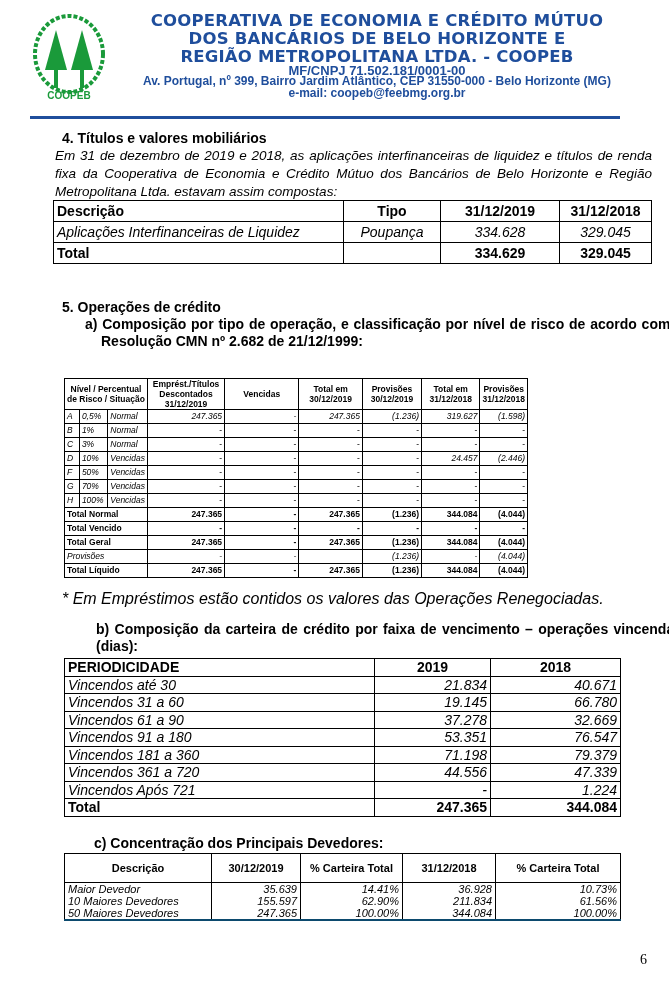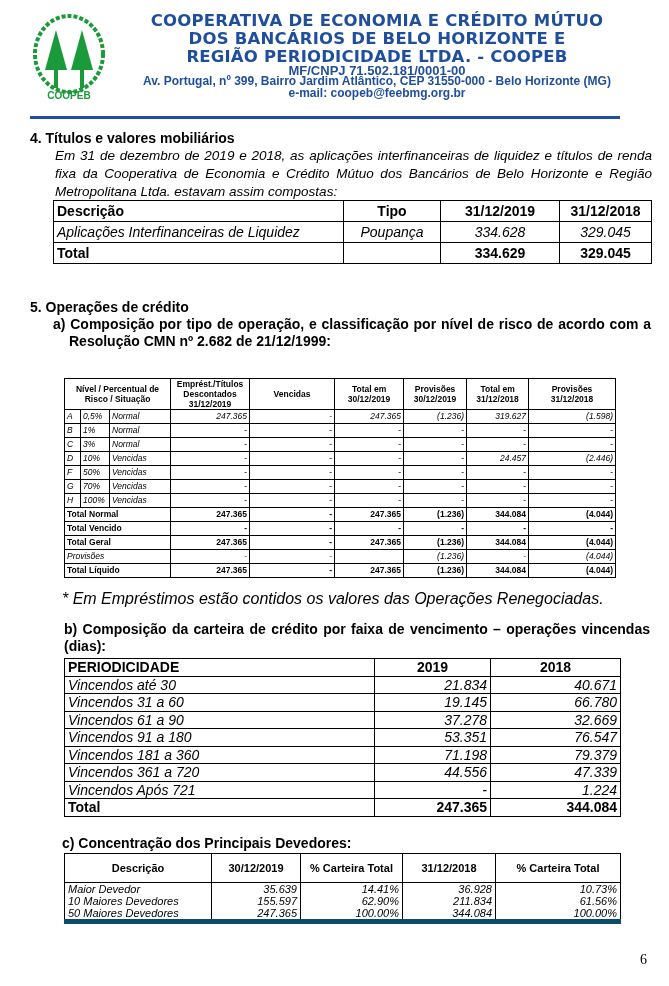--- a/index.html
+++ b/index.html
@@ -5,58 +5,58 @@
     html, body { margin: 0; padding: 0; background: #ffffff; }
     body { width: 669px; height: 986px; position: relative; overflow: hidden; font-family: "Liberation Sans", sans-serif; color: #000; }
     .abs { position: absolute; }
     
     .logo { left: 30px; top: 12px; width: 78px; height: 90px; }
     .title-block { left: 112px; top: 12px; width: 530px; text-align: center; }
     .title-line { font-family: "DejaVu Sans", sans-serif; font-weight: bold; color: #1f4e9c; font-size: 16.5px; line-height: 18px; letter-spacing: 0.2px; white-space: nowrap; text-align: center; }
     .cnpj { font-size: 13px; font-weight: bold; color: #1f4e9c; line-height: 9px; }
     .addr { font-size: 12px; font-weight: bold; color: #1f4e9c; line-height: 12px; }
     .rule { left: 30px; top: 116px; width: 590px; height: 3px; background: #1f4e9c; }
-    .h4 { font-weight: bold; font-size: 14px; }
+    .h4 { font-weight: bold; font-size: 14px; margin-left: 32px; }
     .para { font-style: italic; font-size: 13.5px; line-height: 18px; text-align: justify; }
     table { border-collapse: collapse; }
     td, th { padding: 0 3px; }
     .t1 { left: 53px; top: 200px; width: 599px; font-size: 14px; }
     .t1 td { border: 1.5px solid #000; height: 20px; line-height: 20px; }
     .b { font-weight: bold; }
     .i { font-style: italic; }
     .c { text-align: center; }
     .r { text-align: right; }
-    .t2 { left: 64px; top: 378px; width: 552px; font-size: 8.5px; }
+    .t2 { left: 64px; top: 378px; width: 464px; font-size: 8.5px; }
     .t2 td { border: 1px solid #000; height: 13px; line-height: 13px; padding: 0 2px; }
     .t2 .hdr td { height: 30px; line-height: 10px; font-weight: bold; text-align: center; }
     .t3 { left: 64px; top: 658px; width: 557px; font-size: 14px; }
     .t3 td { border: 1px solid #000; height: 16.5px; line-height: 16px; padding: 0 3px; }
     .t4 { left: 64px; top: 853px; width: 557px; font-size: 11px; }
     .t4 td { border-left: 1px solid #000; border-right: 1px solid #000; height: 12px; line-height: 12px; padding: 0 3px; }
     .t4 .hdr td { border: 1px solid #000; height: 28px; line-height: 12px; font-weight: bold; text-align: center; }
-    .t4 .last td { border-bottom: 5px solid #0c4a6e; }
+    .t4 .last td { border-bottom: 2px solid #0c4a6e; }
     .pagenum { left: 640px; top: 952px; font-family: "Liberation Serif", serif; font-size: 14px; }
   </style>
 </head>
 <body>
 
 <div class="abs logo">
   <svg width="78" height="90" viewBox="0 0 78 90">
     <ellipse cx="39" cy="42" rx="34" ry="38" fill="none" stroke="#1a9a3a" stroke-width="4" stroke-dasharray="4 2"></ellipse>
     <polygon points="26,18 15,58 37,58" fill="#1a9a3a"></polygon>
     <rect x="24" y="58" width="4" height="18" fill="#1a9a3a"></rect>
     <polygon points="52,18 41,58 63,58" fill="#1a9a3a"></polygon>
     <rect x="50" y="58" width="4" height="18" fill="#1a9a3a"></rect>
     <text x="39" y="87" font-size="10" font-weight="bold" fill="#1a9a3a" text-anchor="middle" font-family="Liberation Sans, sans-serif">COOPEB</text>
   </svg>
 </div>
 <div class="abs title-block">
   <div class="title-line">COOPERATIVA DE ECONOMIA E CRÉDITO MÚTUO</div>
   <div class="title-line">DOS BANCÁRIOS DE BELO HORIZONTE E</div>
-  <div class="title-line">REGIÃO PERIODICIDADE LTDA. - COOPEB</div>
+  <div class="title-line">REGIÃO METROPOLITANA LTDA. - COOPEB</div>
   <div class="cnpj">MF/CNPJ 71.502.181/0001-00</div>
   <div class="addr">Av. Portugal, nº 399, Bairro Jardim Atlântico, CEP 31550-000 - Belo Horizonte (MG)</div>
   <div class="addr">e-mail: coopeb@feebmg.org.br</div>
 </div>
 <div class="abs rule"></div>
 
 <div class="abs h4" style="left:30px; top:130px;">4. Títulos e valores mobiliários</div>
 <div class="abs para" style="left:55px; top:147px; width:597px;">Em 31 de dezembro de 2019 e 2018, as aplicações interfinanceiras de liquidez e títulos de renda fixa da Cooperativa de Economia e Crédito Mútuo dos Bancários de Belo Horizonte e Região Metropolitana  Ltda. estavam assim compostas:</div>
 
 <table class="abs t1">

